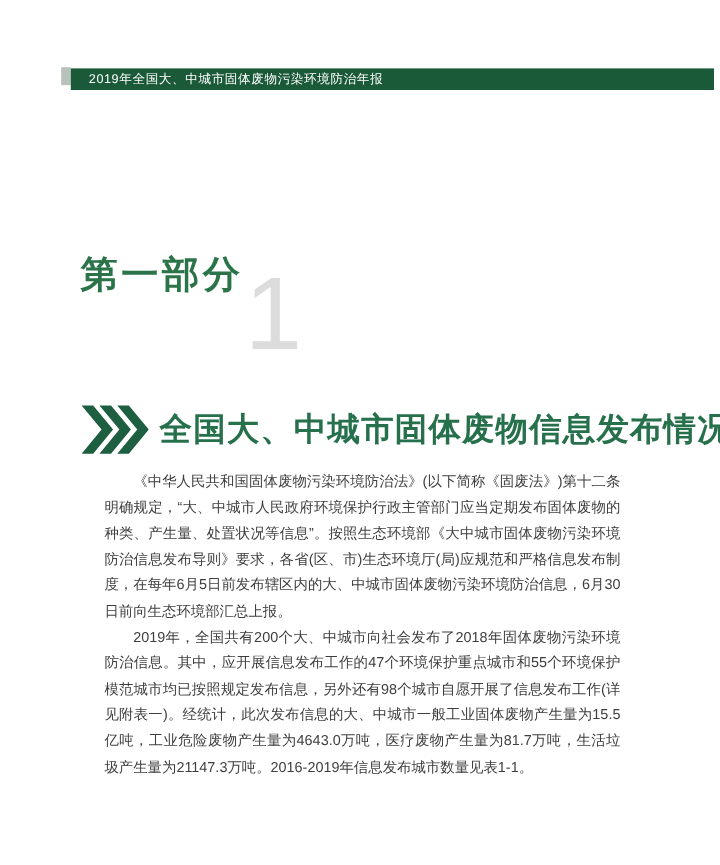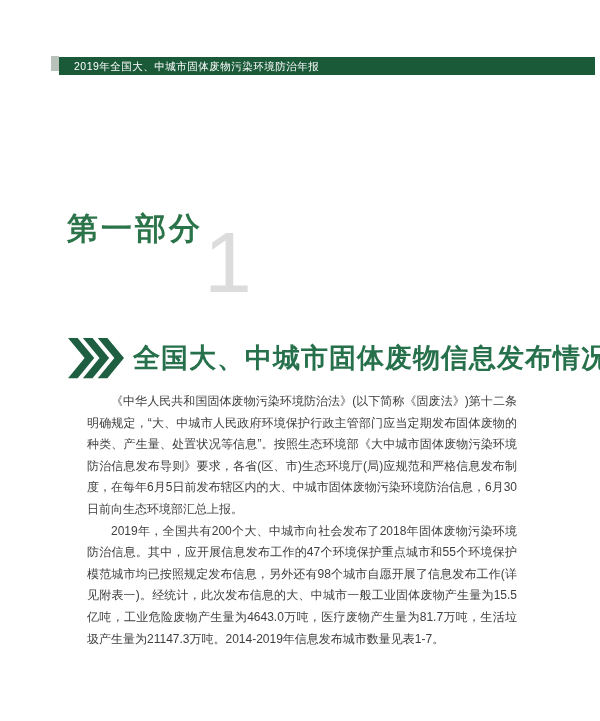--- a/index.html
+++ b/index.html
@@ -110,16 +110,16 @@
         <polygon points="0,0 11,0 30,23 11,46 0,46 19,23"></polygon>
         <polygon points="17,0 28,0 47,23 28,46 17,46 36,23"></polygon>
         <polygon points="34,0 45,0 64,23 45,46 34,46 53,23"></polygon>
       </g>
     </svg>
     <h2 class="section-title"><span>全国大、中城市固体废物信息发布情况</span></h2>
   </div>
 
   <div class="body-text">
     <p>《中华人民共和国固体废物污染环境防治法》(以下简称《固废法》)第十二条明确规定，“大、中城市人民政府环境保护行政主管部门应当定期发布固体废物的种类、产生量、处置状况等信息”。按照生态环境部《大中城市固体废物污染环境防治信息发布导则》要求，各省(区、市)生态环境厅(局)应规范和严格信息发布制度，在每年6月5日前发布辖区内的大、中城市固体废物污染环境防治信息，6月30日前向生态环境部汇总上报。</p>
-    <p>2019年，全国共有200个大、中城市向社会发布了2018年固体废物污染环境防治信息。其中，应开展信息发布工作的47个环境保护重点城市和55个环境保护模范城市均已按照规定发布信息，另外还有98个城市自愿开展了信息发布工作(详见附表一)。经统计，此次发布信息的大、中城市一般工业固体废物产生量为15.5亿吨，工业危险废物产生量为4643.0万吨，医疗废物产生量为81.7万吨，生活垃圾产生量为21147.3万吨。2014-2019年信息发布城市数量见表1-7。</p>
+    <p>2019年，全国共有200个大、中城市向社会发布了2018年固体废物污染环境防治信息。其中，应开展信息发布工作的47个环境保护重点城市和55个环境保护模范城市均已按照规定发布信息，另外还有98个城市自愿开展了信息发布工作(详见附表一)。经统计，此次发布信息的大、中城市一般工业固体废物产生量为15.5亿吨，工业危险废物产生量为4643.0万吨，医疗废物产生量为81.7万吨，生活垃圾产生量为21147.3万吨。2016-2019年信息发布城市数量见表1-1。</p>
   </div>
 
 </div>
 
 </body></html>

